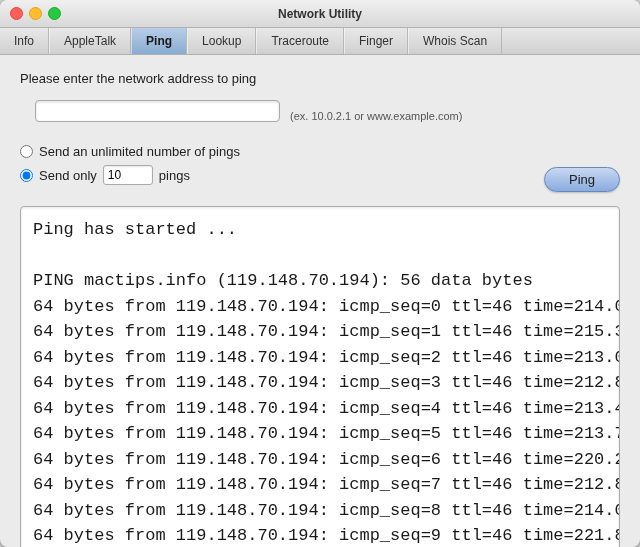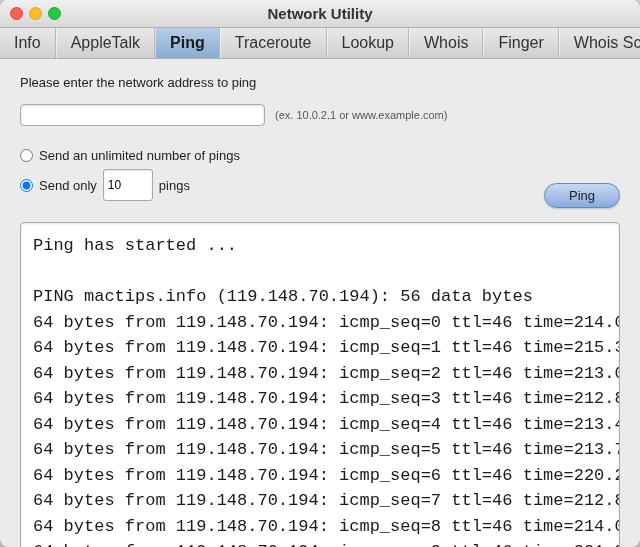--- a/index.html
+++ b/index.html
@@ -49,36 +49,36 @@
       border-radius: 50%;
       border: 1px solid rgba(0,0,0,0.2);
       cursor: pointer;
     }
 
     .traffic-light.close { background: #ff5f57; border-color: #e0443e; }
     .traffic-light.minimize { background: #ffbd2e; border-color: #dea123; }
     .traffic-light.maximize { background: #28c940; border-color: #1aab29; }
 
     .title {
-      font-size: 15px;
+      font-size: 12px;
       font-weight: bold;
       color: #333;
     }
 
     .toolbar {
       display: flex;
       border-bottom: 1px solid #b0b0b0;
       background: linear-gradient(to bottom, #e8e8e8, #d0d0d0);
       padding: 0;
       flex-shrink: 0;
     }
 
     .tab {
       padding: 6px 14px;
-      font-size: 16px;
+      font-size: 12px;
       color: #333;
       cursor: pointer;
       border-right: 1px solid #b8b8b8;
       border-left: 1px solid rgba(255,255,255,0.5);
       white-space: nowrap;
       display: flex;
       align-items: center;
       background: transparent;
       user-select: none;
     }
@@ -102,22 +102,23 @@
     }
 
     .prompt-label {
       font-size: 13px;
       color: #222;
       margin-bottom: 4px;
     }
 
     .address-row {
       display: flex;
-      align-items: center;
+      align-items: flex-end;
       gap: 10px;
+      margin-left: 15px;
     }
 
     .address-input {
       width: 245px;
       height: 22px;
       background: white;
       border: 1px solid #aaa;
       border-radius: 4px;
       padding: 2px 6px;
       font-size: 12px;
@@ -145,21 +146,21 @@
       color: #222;
     }
 
     .radio-input {
       margin: 0;
       cursor: pointer;
     }
 
     .pings-input {
       width: 50px;
-      height: 32px;
+      height: 20px;
       border: 1px solid #aaa;
       border-radius: 3px;
       padding: 1px 4px;
       font-size: 12px;
       background: white;
       box-shadow: inset 0 1px 2px rgba(0,0,0,0.1);
     }
 
     .ping-button-row {
       display: flex;
@@ -205,23 +206,22 @@
       <div class="traffic-light minimize"></div>
       <div class="traffic-light maximize"></div>
     </div>
     <span class="title">Network Utility</span>
   </div>
 
   <div class="toolbar">
     <div class="tab">Info</div>
     <div class="tab">AppleTalk</div>
     <div class="tab active">Ping</div>
+    <div class="tab">Lookup</div>
     <div class="tab">Traceroute</div>
-    <div class="tab">Lookup</div>
-    <div class="tab">Whois</div>
     <div class="tab">Finger</div>
     <div class="tab">Whois Scan</div>
   </div>
 
   <div class="content">
     <div class="prompt-label">Please enter the network address to ping</div>
 
     <div class="address-row">
       <input type="text" class="address-input" placeholder="" style="">
       <span class="hint-text">(ex. 10.0.2.1 or www.example.com)</span>

